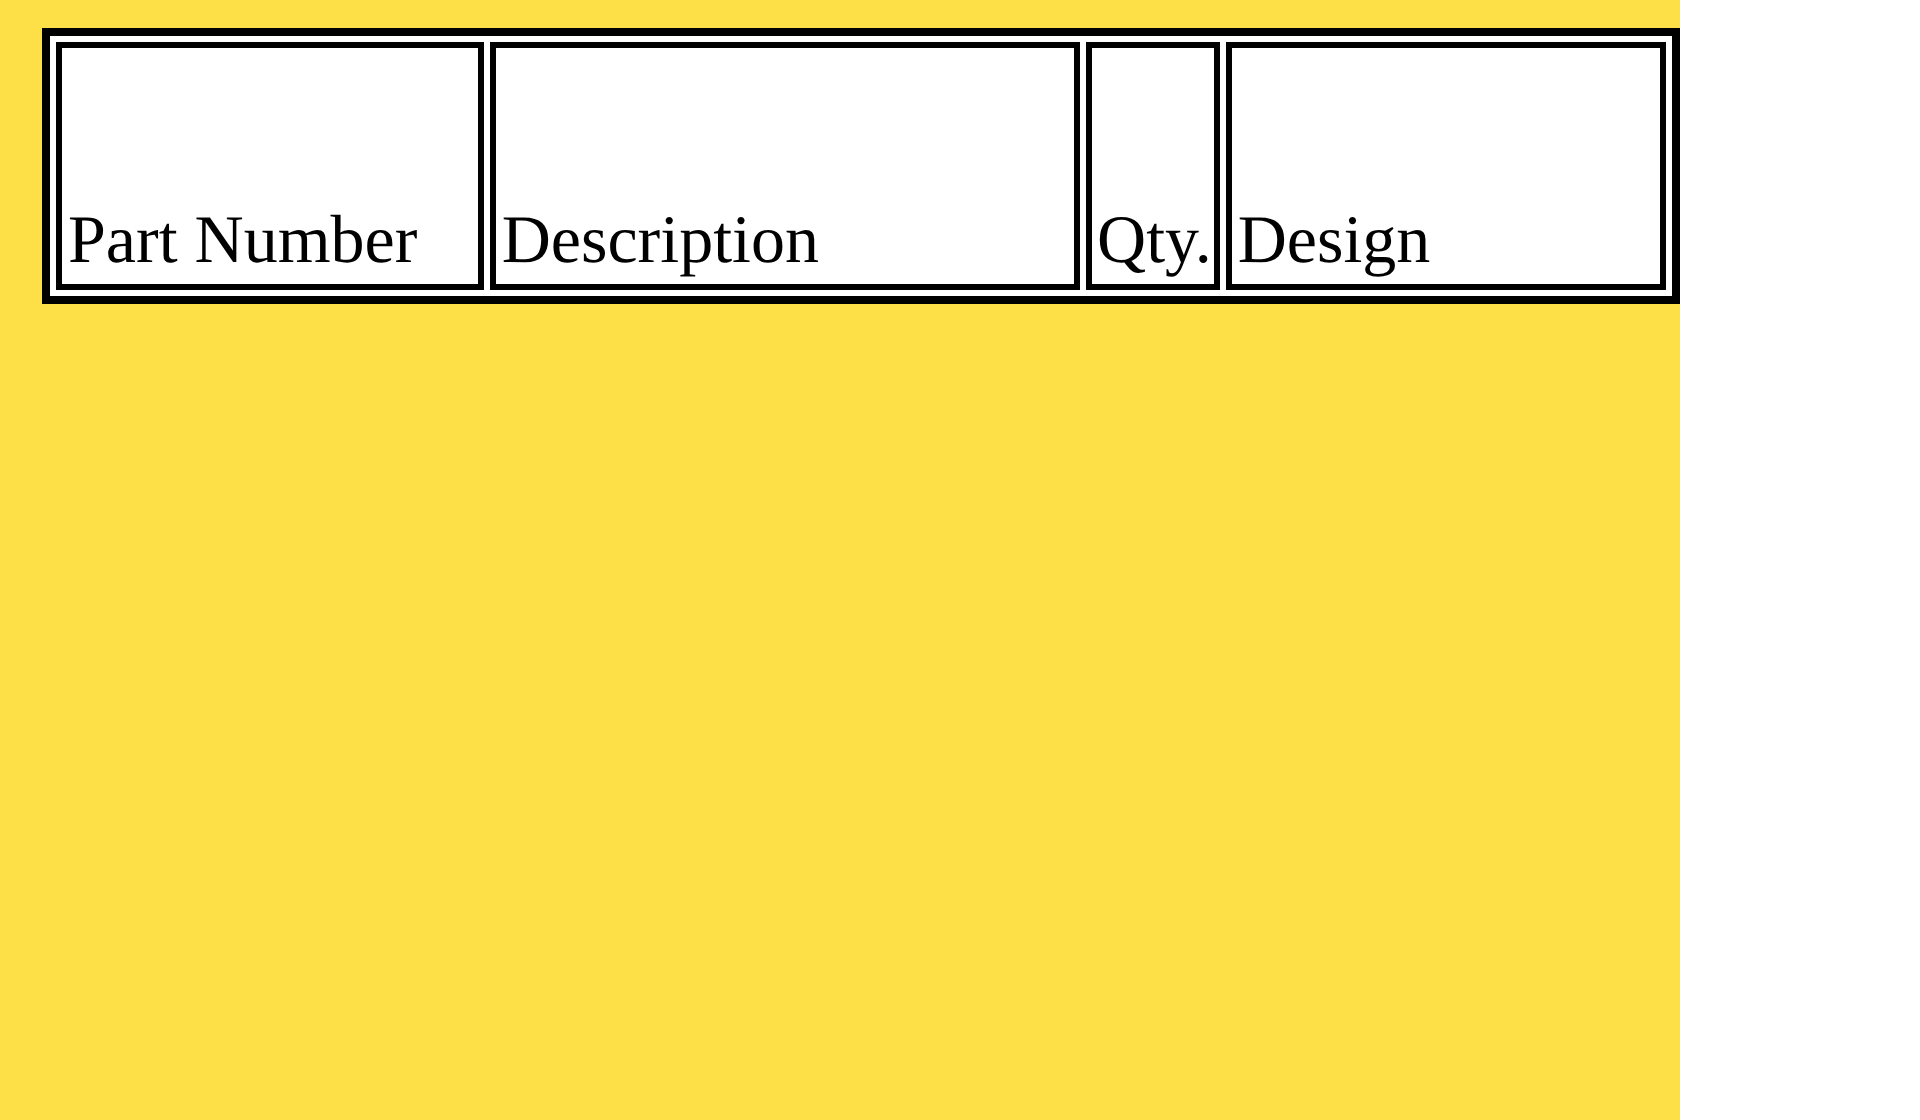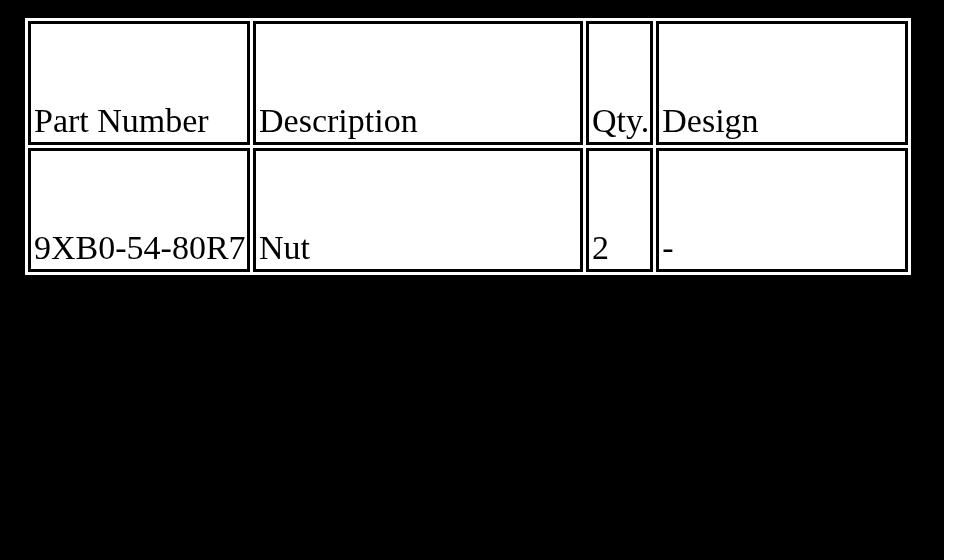--- a/index.html
+++ b/index.html
@@ -5,23 +5,23 @@
   html, body {
     margin: 0;
     padding: 0;
     background: #ffffff;
     width: 960px;
     height: 560px;
     overflow: hidden;
   }
   .page {
     position: relative;
-    width: 944px;
+    width: 840px;
     height: 560px;
-    background: #000000;
+    background: #fde047;
   }
   table.parts {
     position: absolute;
     left: 21px;
     top: 14px;
     border-collapse: separate;
     border-spacing: 3px;
     border: 4px solid #000000;
     background: #ffffff;
     table-layout: fixed;
@@ -56,21 +56,15 @@
       <col class="c-qty">
       <col class="c-notes">
     </colgroup>
     <tbody>
       <tr>
         <td>Part Number</td>
         <td>Description</td>
         <td>Qty.</td>
         <td>Design</td>
       </tr>
-      <tr>
-        <td>9XB0-54-80R7</td>
-        <td>Nut</td>
-        <td>2</td>
-        <td>-</td>
-      </tr>
     </tbody>
   </table>
 </div>
 
 </body></html>

